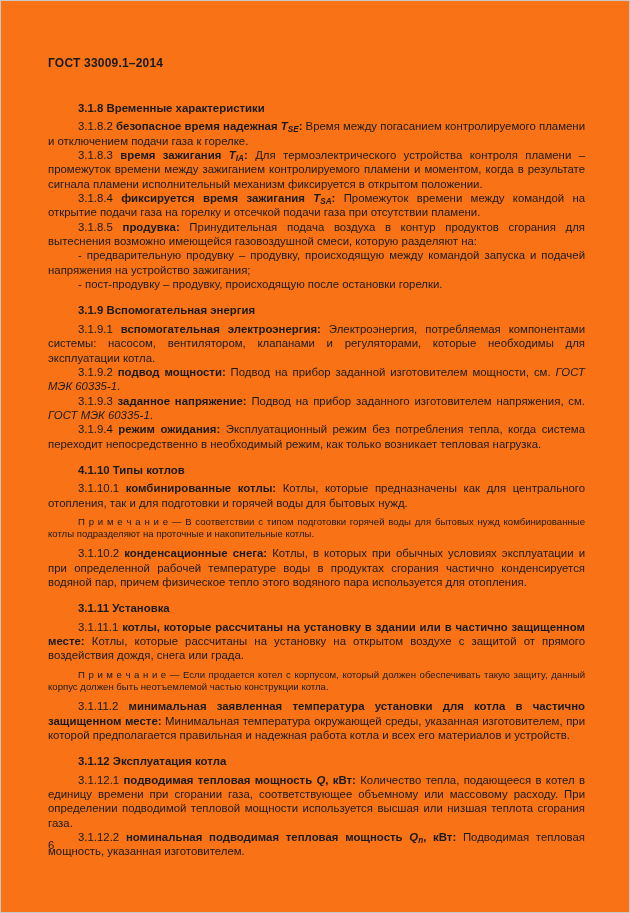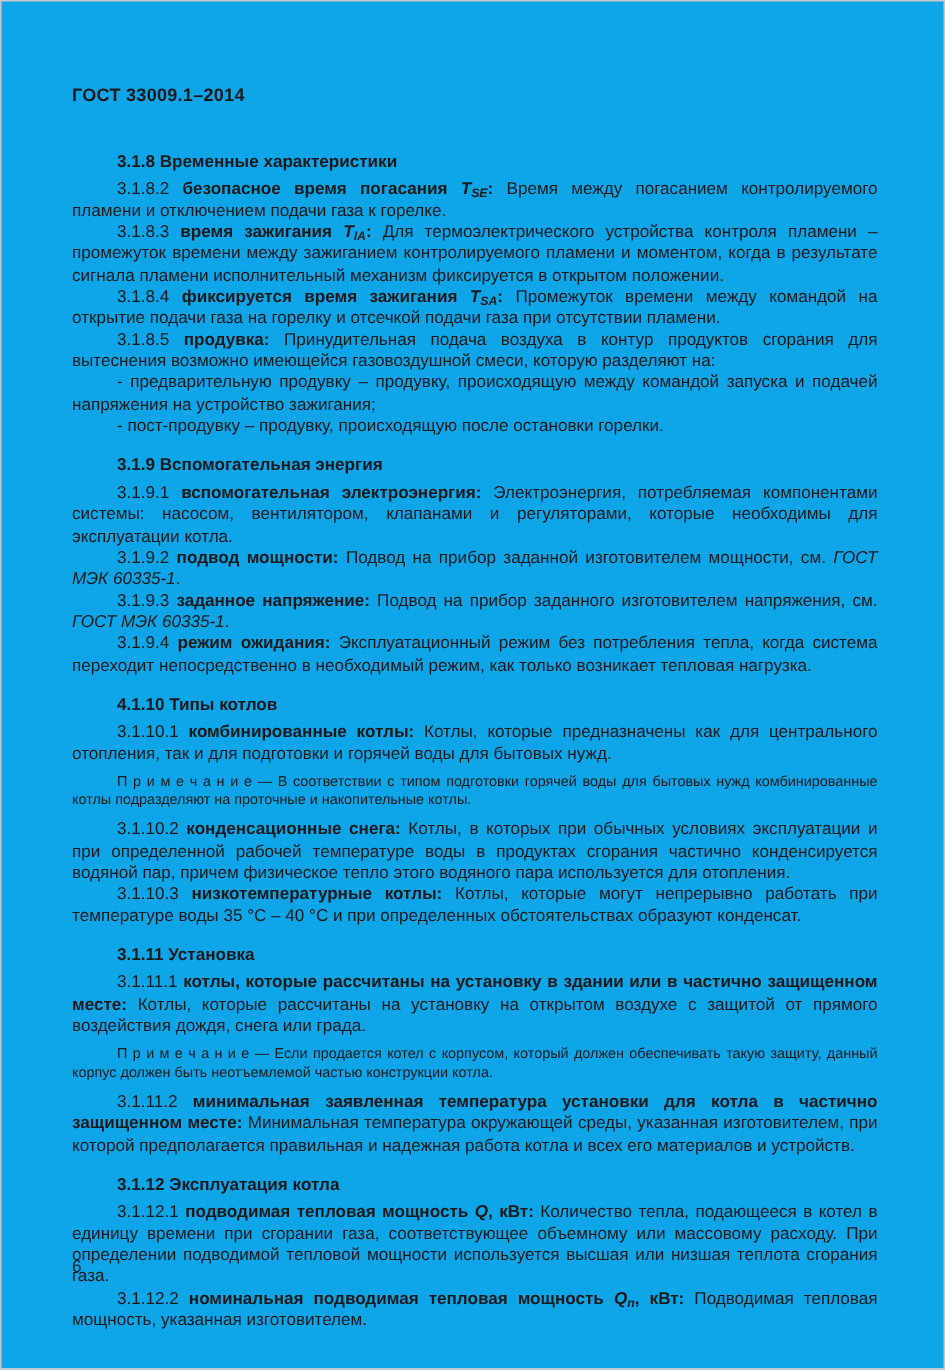--- a/index.html
+++ b/index.html
@@ -1,21 +1,21 @@
 <!DOCTYPE html>
 <html lang="ru"><head>
 <meta charset="utf-8">
 <style>
   html, body { margin: 0; padding: 0; background: #e8e8e8; }
   .page {
     position: relative;
     width: 630px;
     height: 913px;
     margin: 0 auto;
-    background: #0ea5e9;
+    background: #f97316;
     border: 1px solid #c8c8c8;
     box-sizing: border-box;
     overflow: hidden;
     font-family: "Liberation Sans", "DejaVu Sans", sans-serif;
     color: #1a1a1a;
   }
   .doc-header {
     position: absolute;
     top: 55px;
     left: 47px;
@@ -63,36 +63,35 @@
   }
 </style>
 </head>
 <body>
 
 <div class="page">
   <div class="doc-header">ГОСТ 33009.1–2014</div>
 
   <div class="doc-body">
       <p class="heading"><span class="b">3.1.8 Временные характеристики</span></p>
-      <p class="para"><span>3.1.8.2 </span><span class="b">безопасное время погасания </span><span class="b i">T</span><sub class="b i">SE</sub><span class="b">:</span><span> Время между погасанием контролируемого пламени и отключением подачи газа к горелке.</span></p>
+      <p class="para"><span>3.1.8.2 </span><span class="b">безопасное время надежная </span><span class="b i">T</span><sub class="b i">SE</sub><span class="b">:</span><span> Время между погасанием контролируемого пламени и отключением подачи газа к горелке.</span></p>
       <p class="para"><span>3.1.8.3 </span><span class="b">время зажигания </span><span class="b i">T</span><sub class="b i">IA</sub><span class="b">:</span><span> Для термоэлектрического устройства контроля пламени – промежуток времени между зажиганием контролируемого пламени и моментом, когда в результате сигнала пламени исполнительный механизм фиксируется в открытом положении.</span></p>
       <p class="para"><span>3.1.8.4 </span><span class="b">фиксируется время зажигания </span><span class="b i">T</span><sub class="b i">SA</sub><span class="b">:</span><span> Промежуток времени между командой на открытие подачи газа на горелку и отсечкой подачи газа при отсутствии пламени.</span></p>
       <p class="para"><span>3.1.8.5 </span><span class="b">продувка:</span><span> Принудительная подача воздуха в контур продуктов сгорания для вытеснения возможно имеющейся газовоздушной смеси, которую разделяют на:</span></p>
       <p class="para"><span>- предварительную продувку – продувку, происходящую между командой запуска и подачей напряжения на устройство зажигания;</span></p>
       <p class="para"><span>- пост-продувку – продувку, происходящую после остановки горелки.</span></p>
       <p class="heading"><span class="b">3.1.9 Вспомогательная энергия</span></p>
       <p class="para"><span>3.1.9.1 </span><span class="b">вспомогательная электроэнергия:</span><span> Электроэнергия, потребляемая компонентами системы: насосом, вентилятором, клапанами и регуляторами, которые необходимы для эксплуатации котла.</span></p>
       <p class="para"><span>3.1.9.2 </span><span class="b">подвод мощности:</span><span> Подвод на прибор заданной изготовителем мощности, см. </span><span class="i">ГОСТ МЭК 60335-1</span><span>.</span></p>
       <p class="para"><span>3.1.9.3 </span><span class="b">заданное напряжение:</span><span> Подвод на прибор заданного изготовителем напряжения, см. </span><span class="i">ГОСТ МЭК 60335-1</span><span>.</span></p>
       <p class="para"><span>3.1.9.4 </span><span class="b">режим ожидания:</span><span> Эксплуатационный режим без потребления тепла, когда система переходит непосредственно в необходимый режим, как только возникает тепловая нагрузка.</span></p>
       <p class="heading"><span class="b">4.1.10 Типы котлов</span></p>
       <p class="para"><span>3.1.10.1 </span><span class="b">комбинированные котлы:</span><span> Котлы, которые предназначены как для центрального отопления, так и для подготовки и горячей воды для бытовых нужд.</span></p>
       <p class="note"><span>П р и м е ч а н и е — В соответствии с типом подготовки горячей воды для бытовых нужд комбинированные котлы подразделяют на проточные и накопительные котлы.</span></p>
       <p class="para"><span>3.1.10.2 </span><span class="b">конденсационные снега:</span><span> Котлы, в которых при обычных условиях эксплуатации и при определенной рабочей температуре воды в продуктах сгорания частично конденсируется водяной пар, причем физическое тепло этого водяного пара используется для отопления.</span></p>
-      <p class="para"><span>3.1.10.3 </span><span class="b">низкотемпературные котлы:</span><span> Котлы, которые могут непрерывно работать при температуре воды 35 °C – 40 °C и при определенных обстоятельствах образуют конденсат.</span></p>
       <p class="heading"><span class="b">3.1.11 Установка</span></p>
       <p class="para"><span>3.1.11.1 </span><span class="b">котлы, которые рассчитаны на установку в здании или в частично защищенном месте:</span><span> Котлы, которые рассчитаны на установку на открытом воздухе с защитой от прямого воздействия дождя, снега или града.</span></p>
       <p class="note"><span>П р и м е ч а н и е — Если продается котел с корпусом, который должен обеспечивать такую защиту, данный корпус должен быть неотъемлемой частью конструкции котла.</span></p>
       <p class="para"><span>3.1.11.2 </span><span class="b">минимальная заявленная температура установки для котла в частично защищенном месте:</span><span> Минимальная температура окружающей среды, указанная изготовителем, при которой предполагается правильная и надежная работа котла и всех его материалов и устройств.</span></p>
       <p class="heading"><span class="b">3.1.12 Эксплуатация котла</span></p>
       <p class="para"><span>3.1.12.1 </span><span class="b">подводимая тепловая мощность </span><span class="b i">Q</span><span class="b">, кВт:</span><span> Количество тепла, подающееся в котел в единицу времени при сгорании газа, соответствующее объемному или массовому расходу. При определении подводимой тепловой мощности используется высшая или низшая теплота сгорания газа.</span></p>
       <p class="para"><span>3.1.12.2 </span><span class="b">номинальная подводимая тепловая мощность </span><span class="b i">Q</span><sub class="b i">n</sub><span class="b">, кВт:</span><span> Подводимая тепловая мощность, указанная изготовителем.</span></p>
     </div>
 
   <div class="page-number">6</div>

